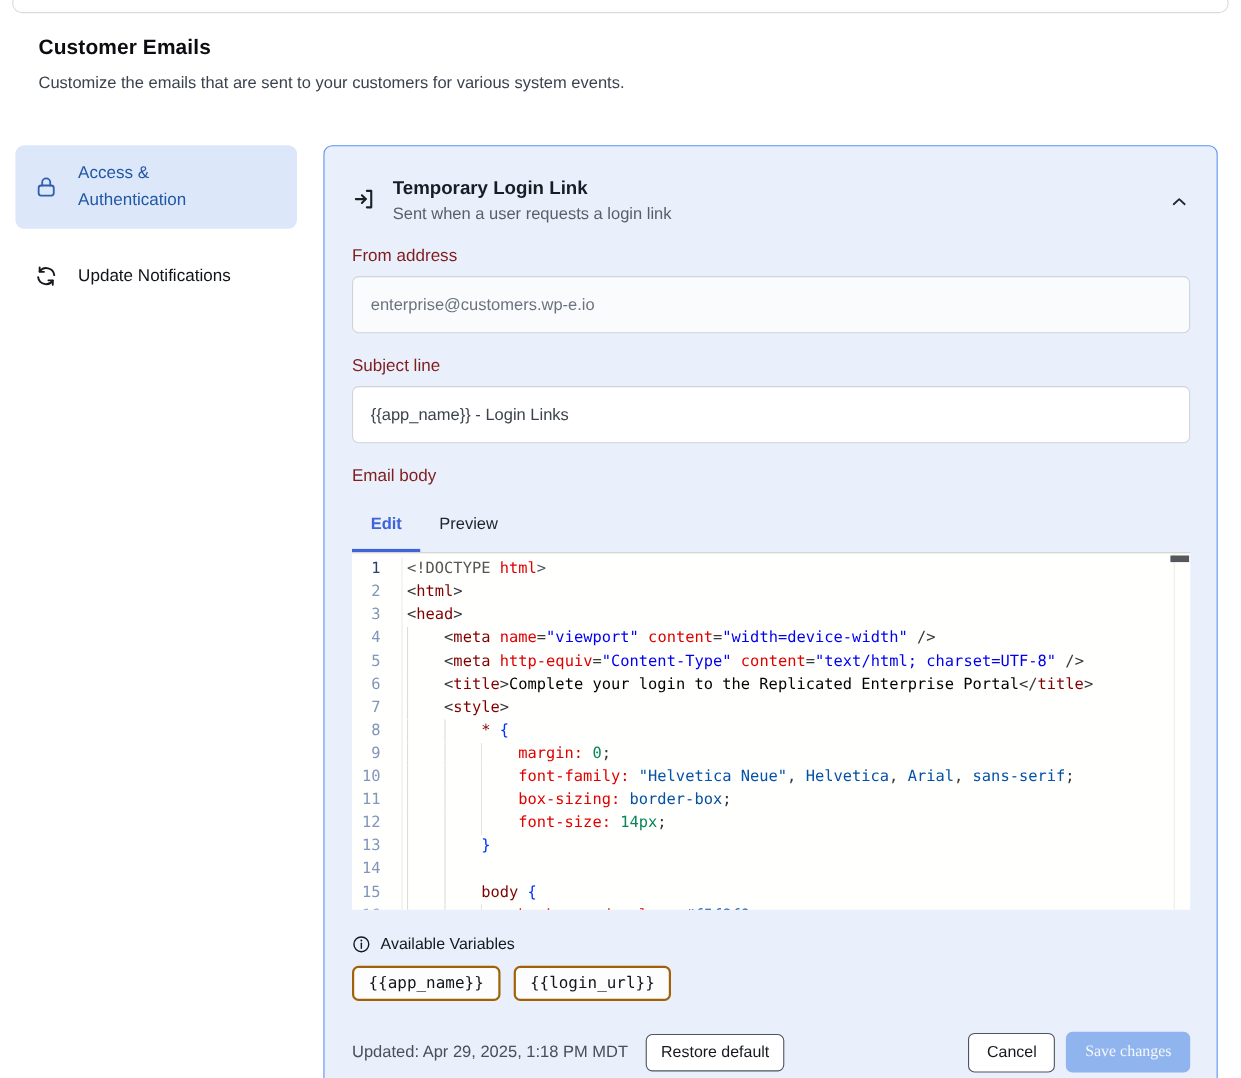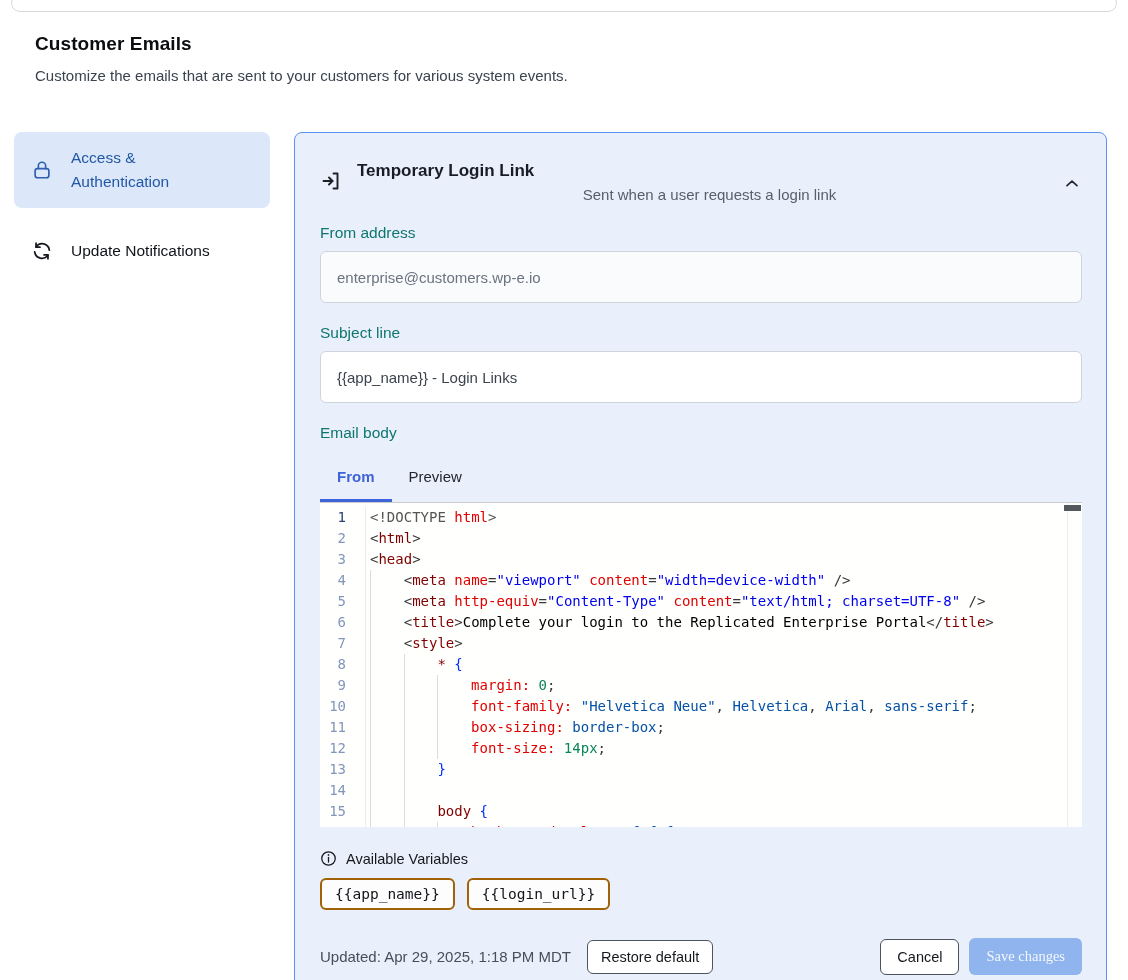--- a/index.html
+++ b/index.html
@@ -28,24 +28,24 @@
   .side-item:not(.active) .lbl { color:#101319; }
 
   
   .panel { flex:1; background:var(--panel-bg); border:1px solid var(--panel-border);
            border-radius:8px; padding:28px 24px 22px 25px; }
 
   .panel-head { display:flex; align-items:flex-start; }
   .panel-head .licn { width:24px; height:24px; margin-top:8px; flex:none; }
   .panel-head .htxt { margin-left:13px; flex:1; }
   .panel-title { font-size:17px; font-weight:700; color:#181c24; }
-  .panel-sub { margin-top:5px; font-size:15px; color:#565f6a;text-align:center; }
+  .panel-sub { margin-top:5px; font-size:15px; color:#565f6a; }
   .chev { width:20px; height:20px; margin-top:13px; cursor:pointer; flex:none; }
 
-  .fld-label { margin-top:21px; font-size:15.5px; color:#0f766e; }
+  .fld-label { margin-top:21px; font-size:15.5px; color:#7f1d1d; }
   .txt-input { margin-top:9px; width:100%; height:52px; border:1px solid #cfd4da;
                border-radius:6px; padding:0 16px; font-size:15px;
                font-family:"Liberation Sans","DejaVu Sans",sans-serif; outline:none; }
   .txt-input.muted { background:#fafbfc; color:#6b7280; }
   .txt-input.plain { background:#ffffff; color:#3c434d; }
 
   
   .tabbar { margin-top:13px; display:flex; }
   .tab { padding:13px 17px 14px 17px; font-size:15px; color:#23262d; cursor:pointer;
          border-bottom:3px solid transparent; }
@@ -146,21 +146,21 @@
 
     <div class="fld-label">From address</div>
     <input class="txt-input muted" type="text" value="enterprise@customers.wp-e.io" style="">
 
     <div class="fld-label">Subject line</div>
     <input class="txt-input plain" type="text" value="{{app_name}} - Login Links" style="">
 
     <div class="fld-label">Email body</div>
 
     <div class="tabbar">
-      <div class="tab active">From</div>
+      <div class="tab active">Edit</div>
       <div class="tab">Preview</div>
     </div>
 
     <div class="editor">
       <div class="lines">
           <div class="line"><div class="gutter active">1</div><div class="code"><span class="tk-gy">&lt;!DOCTYPE </span><span class="tk-at">html</span><span class="tk-gy">&gt;</span></div></div>
           <div class="line"><div class="gutter">2</div><div class="code"><span class="tk-pn">&lt;</span><span class="tk-tg">html</span><span class="tk-pn">&gt;</span></div></div>
           <div class="line"><div class="gutter">3</div><div class="code"><span class="tk-pn">&lt;</span><span class="tk-tg">head</span><span class="tk-pn">&gt;</span></div></div>
           <div class="line"><div class="gutter">4</div><div class="code"><span class="ind"></span><span class="tk-pn">&lt;</span><span class="tk-tg">meta</span><span class="tk-tx"> </span><span class="tk-at">name</span><span class="tk-pn">=</span><span class="tk-av">"viewport"</span><span class="tk-tx"> </span><span class="tk-at">content</span><span class="tk-pn">=</span><span class="tk-av">"width=device-width"</span><span class="tk-pn"> /&gt;</span></div></div>
           <div class="line"><div class="gutter">5</div><div class="code"><span class="ind"></span><span class="tk-pn">&lt;</span><span class="tk-tg">meta</span><span class="tk-tx"> </span><span class="tk-at">http-equiv</span><span class="tk-pn">=</span><span class="tk-av">"Content-Type"</span><span class="tk-tx"> </span><span class="tk-at">content</span><span class="tk-pn">=</span><span class="tk-av">"text/html; charset=UTF-8"</span><span class="tk-pn"> /&gt;</span></div></div>

